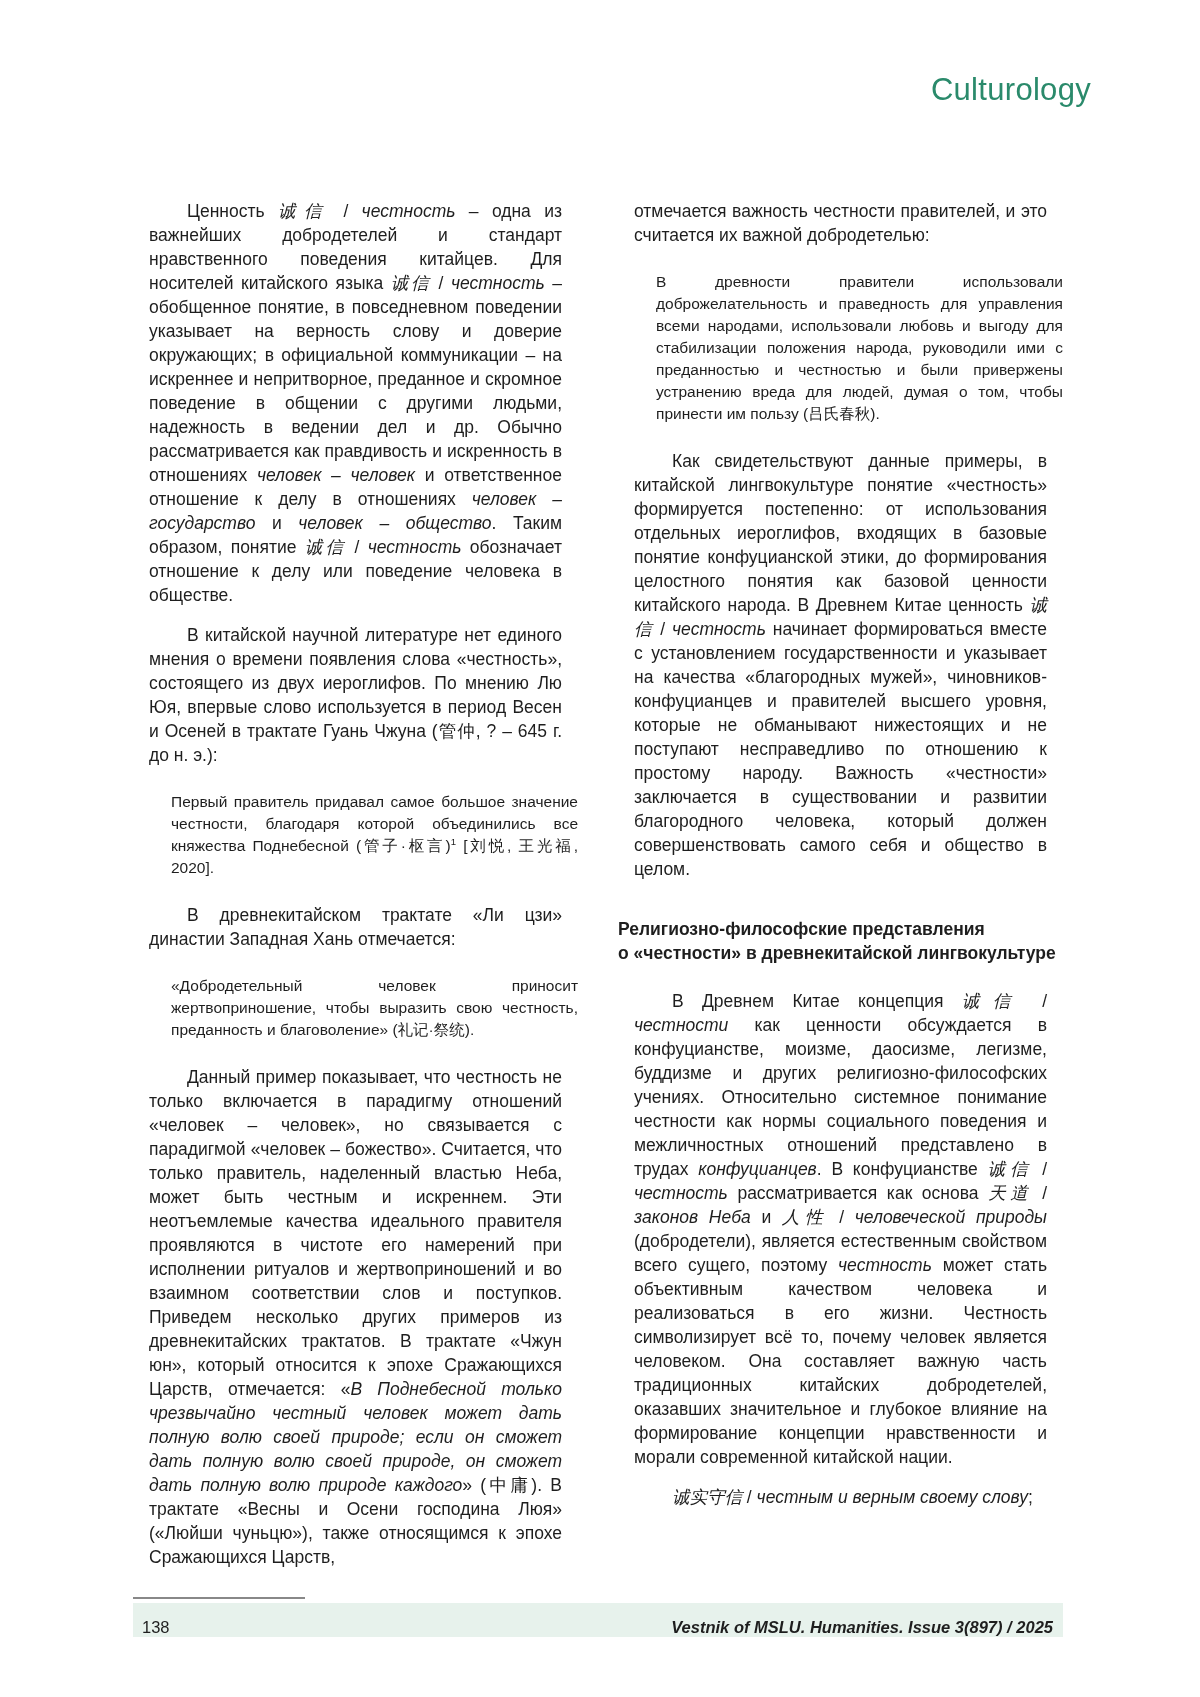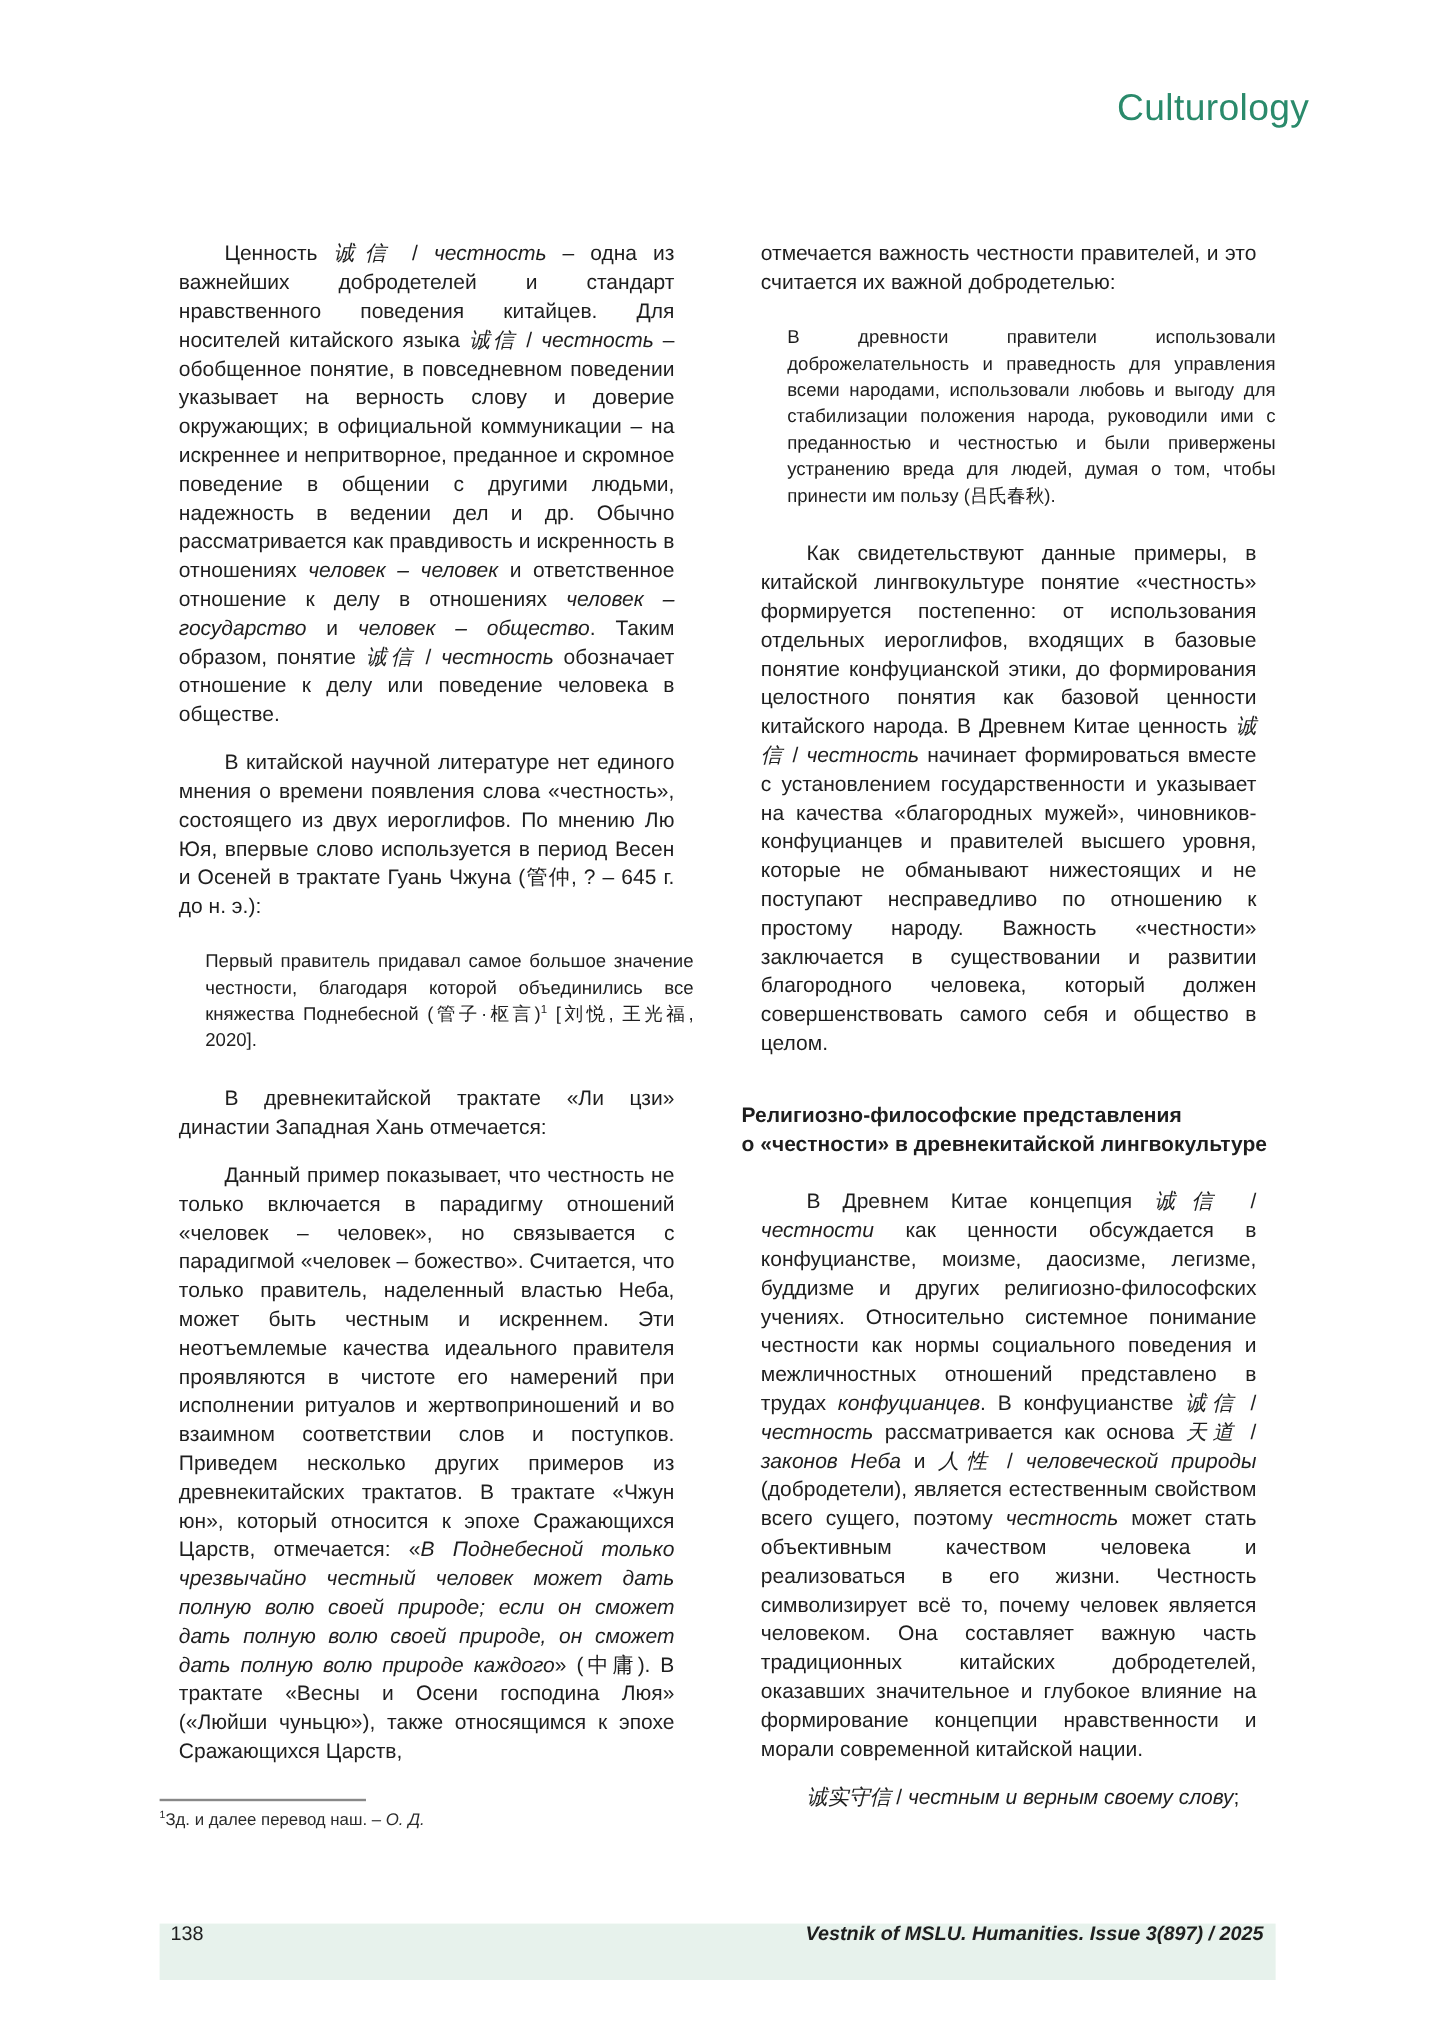--- a/index.html
+++ b/index.html
@@ -32,41 +32,42 @@
     margin:36px 0 24px 0; font-size:17.5px; line-height:24px;
     font-weight:bold; text-align:left; text-indent:0;
   }
   .subhead-line { display:block; }
   .footnote-rule {
     width:172px; height:0; border:none; border-top:2px solid #888888;
     margin:28px 0 6px 0;
   }
   .footnote { margin:0; font-size:14px; line-height:19px; text-align:left; text-indent:0; color:#2a2a2a; }
   .footer-bar {
-    position:absolute; left:133px; top:1603px; width:930px; height:47px;
-    background:#e7f2ec; display:flex; align-items:flex-start;
+    position:absolute; left:133px; top:1603px; width:930px; height:34px;
+    background:#e7f2ec; display:flex; align-items:flex-end;
     justify-content:space-between; padding:0 10px 0 9px; box-sizing:border-box;
   }
   .page-num { font-size:16.5px; color:#1e1e1e; }
   .journal  { font-size:16.5px; font-weight:bold; font-style:italic; color:#1e1e1e; }
 </style>
 </head>
 <body>
 
 <div class="page">
 
   <div class="culturology">Culturology</div>
 
   <div class="columns">
 
     <div class="col">
       <p class="para"><span>Ценность </span><span class="it cjk">诚信</span><span> / </span><span class="it">честность</span><span> – одна из важнейших добродетелей и стандарт нравственного поведения китайцев. Для носителей китайского языка </span><span class="it cjk">诚信</span><span> / </span><span class="it">честность</span><span> – обобщенное понятие, в повседневном поведении указывает на верность слову и доверие окружающих; в официальной коммуникации – на искреннее и непритворное, преданное и скромное поведение в общении с другими людьми, надежность в ведении дел и др. Обычно рассматривается как правдивость и искренность в отношениях </span><span class="it">человек – человек</span><span> и ответственное отношение к делу в отношениях </span><span class="it">человек – государство</span><span> и </span><span class="it">человек – общество</span><span>. Таким образом, понятие </span><span class="it cjk">诚信</span><span> / </span><span class="it">честность</span><span> обозначает отношение к делу или поведение человека в обществе.</span></p>
       <p class="para"><span>В китайской научной литературе нет единого мнения о времени появления слова «честность», состоящего из двух иероглифов. По мнению Лю Юя, впервые слово используется в период Весен и Осеней в трактате Гуань Чжуна (</span><span class="cjk">管仲</span><span>, ? – 645 г. до н. э.):</span></p>
       <div class="quote"><span>Первый правитель придавал самое большое значение честности, благодаря которой объединились все княжества Поднебесной (</span><span class="cjk">管子·枢言</span><span>)</span><sup>1</sup><span> [</span><span class="cjk">刘悦, 王光福</span><span>, 2020].</span></div>
-      <p class="para"><span>В древнекитайской трактате «Ли цзи» династии Западная Хань отмечается:</span></p>
+      <p class="para"><span>В древнекитайском трактате «Ли цзи» династии Западная Хань отмечается:</span></p>
+      <div class="quote"><span>«Добродетельный человек приносит жертвоприношение, чтобы выразить свою честность, преданность и благоволение» (</span><span class="cjk">礼记·祭统</span><span>).</span></div>
       <p class="para"><span>Данный пример показывает, что честность не только включается в парадигму отношений «человек – человек», но связывается с парадигмой «человек – божество». Считается, что только правитель, наделенный властью Неба, может быть честным и искреннем. Эти неотъемлемые качества идеального правителя проявляются в чистоте его намерений при исполнении ритуалов и жертвоприношений и во взаимном соответствии слов и поступков. Приведем несколько других примеров из древнекитайских трактатов. В трактате «Чжун юн», который относится к эпохе Сражающихся Царств, отмечается: «</span><span class="it">В Поднебесной только чрезвычайно честный человек может дать полную волю своей природе; если он сможет дать полную волю своей природе, он сможет дать полную волю природе каждого</span><span>» (</span><span class="cjk">中庸</span><span>). В трактате «Весны и Осени господина Люя» («Люйши чуньцю»), также относящимся к эпохе Сражающихся Царств,</span></p>
       <div class="footnote-rule"></div>
       <p class="footnote"><sup>1</sup><span>Зд. и далее перевод наш. – </span><span class="it">О. Д.</span></p>
     </div>
 
     <div class="col">
       <p class="para noindent"><span>отмечается важность честности правителей, и это считается их важной добродетелью:</span></p>
       <div class="quote"><span>В древности правители использовали доброжелательность и праведность для управления всеми народами, использовали любовь и выгоду для стабилизации положения народа, руководили ими с преданностью и честностью и были привержены устранению вреда для людей, думая о том, чтобы принести им пользу (</span><span class="cjk">吕氏春秋</span><span>).</span></div>
       <p class="para"><span>Как свидетельствуют данные примеры, в китайской лингвокультуре понятие «честность» формируется постепенно: от использования отдельных иероглифов, входящих в базовые понятие конфуцианской этики, до формирования целостного понятия как базовой ценности китайского народа. В Древнем Китае ценность </span><span class="it cjk">诚信</span><span> / </span><span class="it">честность</span><span> начинает формироваться вместе с установлением государственности и указывает на качества «благородных мужей», чиновников-конфуцианцев и правителей высшего уровня, которые не обманывают нижестоящих и не поступают несправедливо по отношению к простому народу. Важность «честности» заключается в существовании и развитии благородного человека, который должен совершенствовать самого себя и общество в целом.</span></p>
       <h2 class="subhead">

